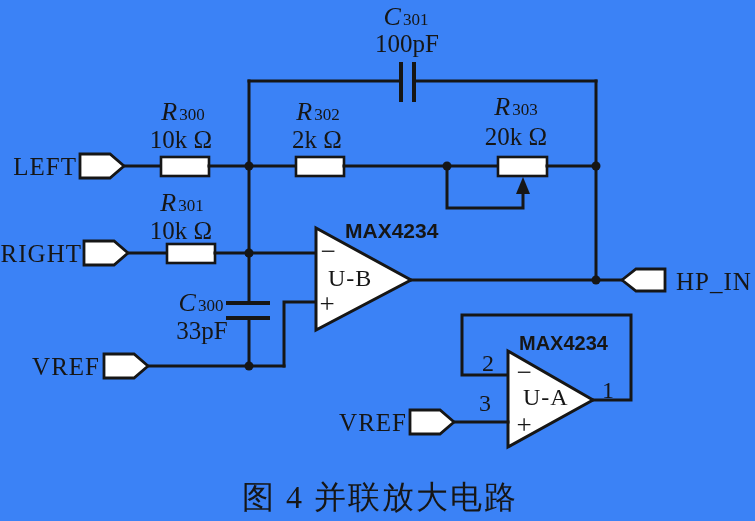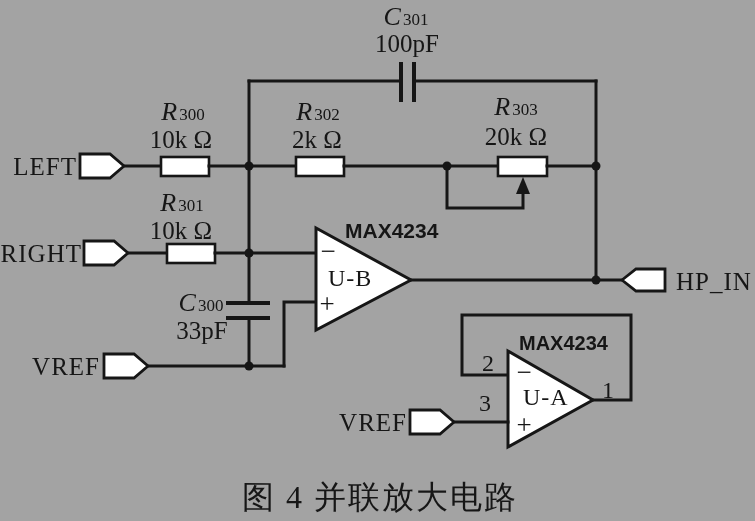--- a/index.html
+++ b/index.html
@@ -1,17 +1,17 @@
 <!DOCTYPE html>
 <html><head>
 <meta charset="utf-8">
 <style>
   html,body{margin:0;padding:0;background:#ffffff;}
   .stage{
-    position:relative;width:755px;height:521px;background:#a3a3a3;
+    position:relative;width:755px;height:521px;background:#3b82f6;
     font-family:"Liberation Serif","DejaVu Serif",serif;
   }
   svg{display:block;}
   .wire{stroke:#161616;stroke-width:3;fill:none;stroke-linecap:square;stroke-linejoin:miter;}
   .plate{stroke:#161616;stroke-width:4;fill:none;stroke-linecap:butt;}
   .box{fill:#ffffff;stroke:#161616;stroke-width:2.6;}
   .tri{fill:#ffffff;stroke:#161616;stroke-width:3;stroke-linejoin:miter;}
   .port{fill:#ffffff;stroke:#161616;stroke-width:2.8;stroke-linejoin:miter;}
   .dot{fill:#161616;stroke:none;}
   .arrowhead{fill:#161616;stroke:none;}

